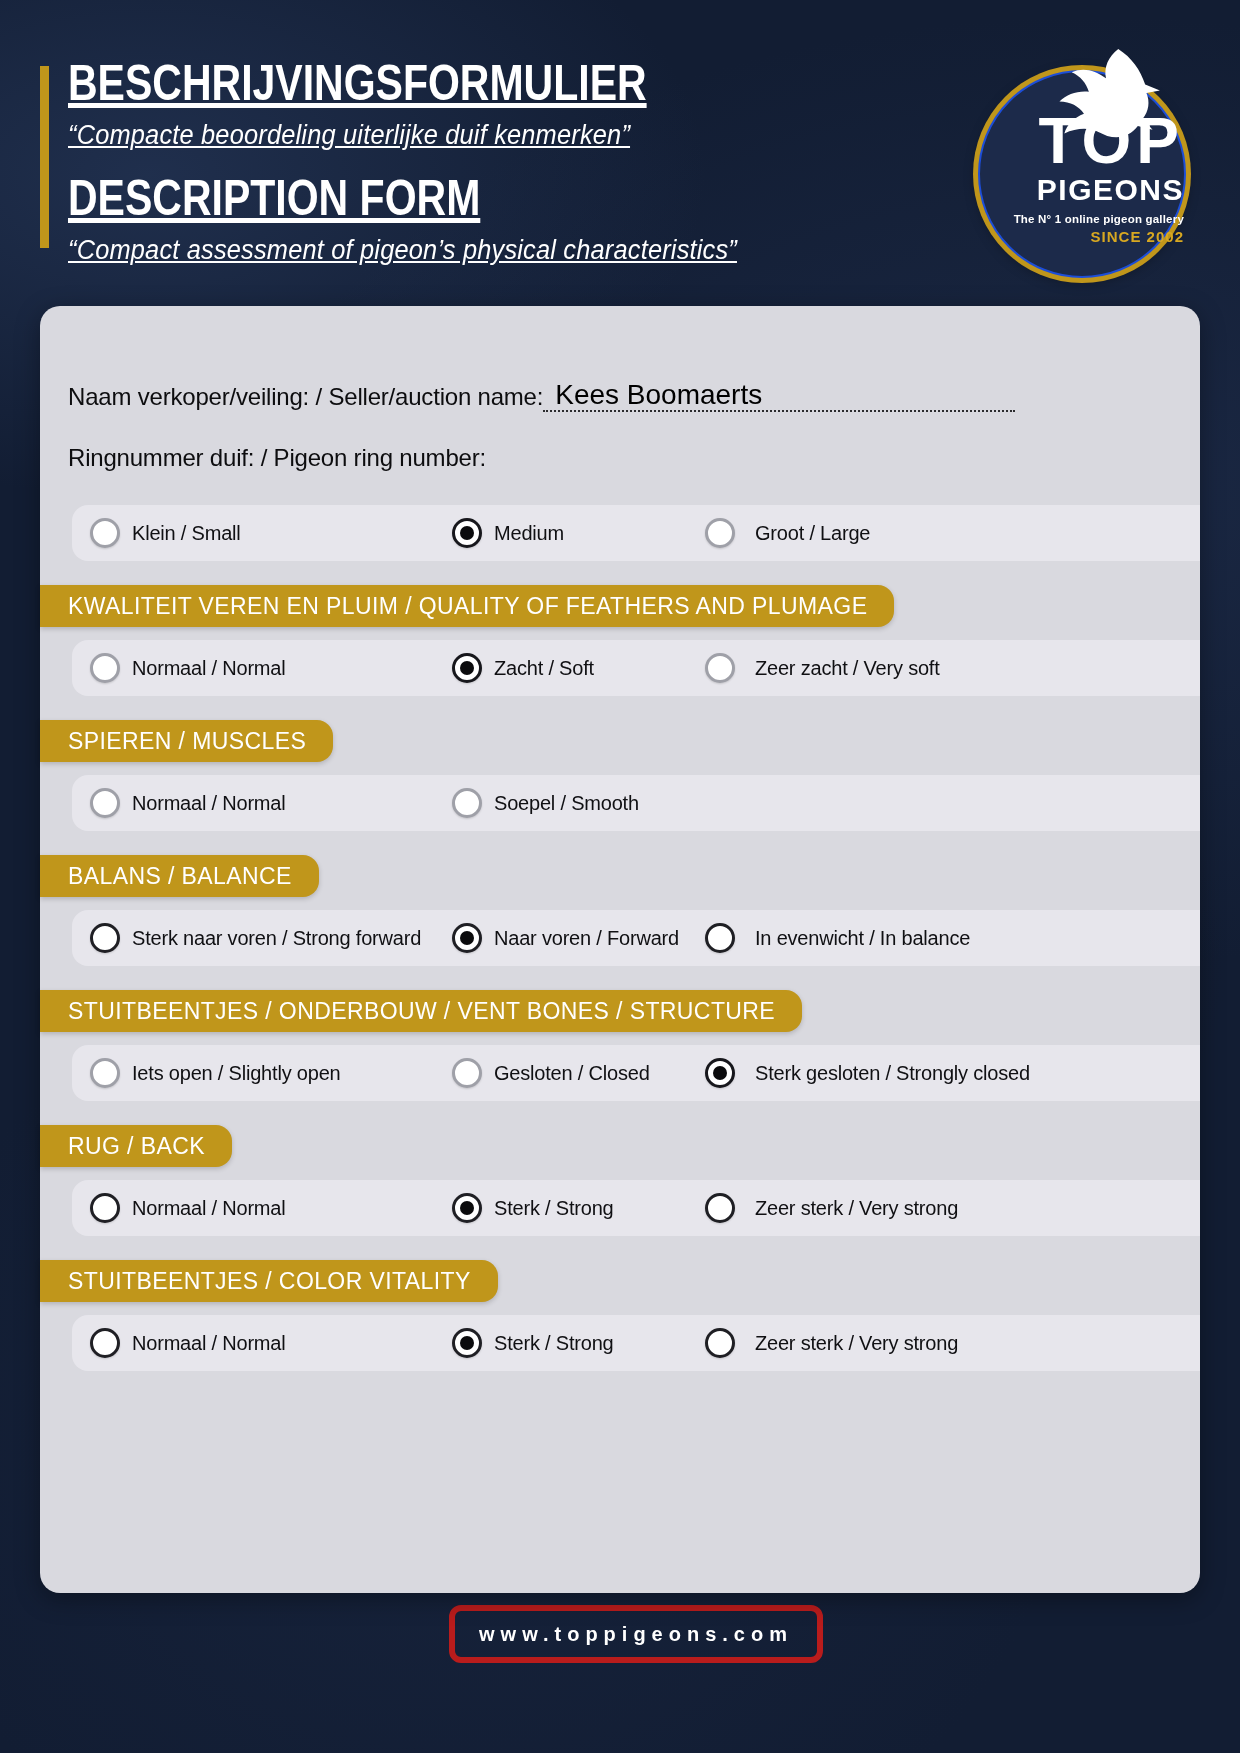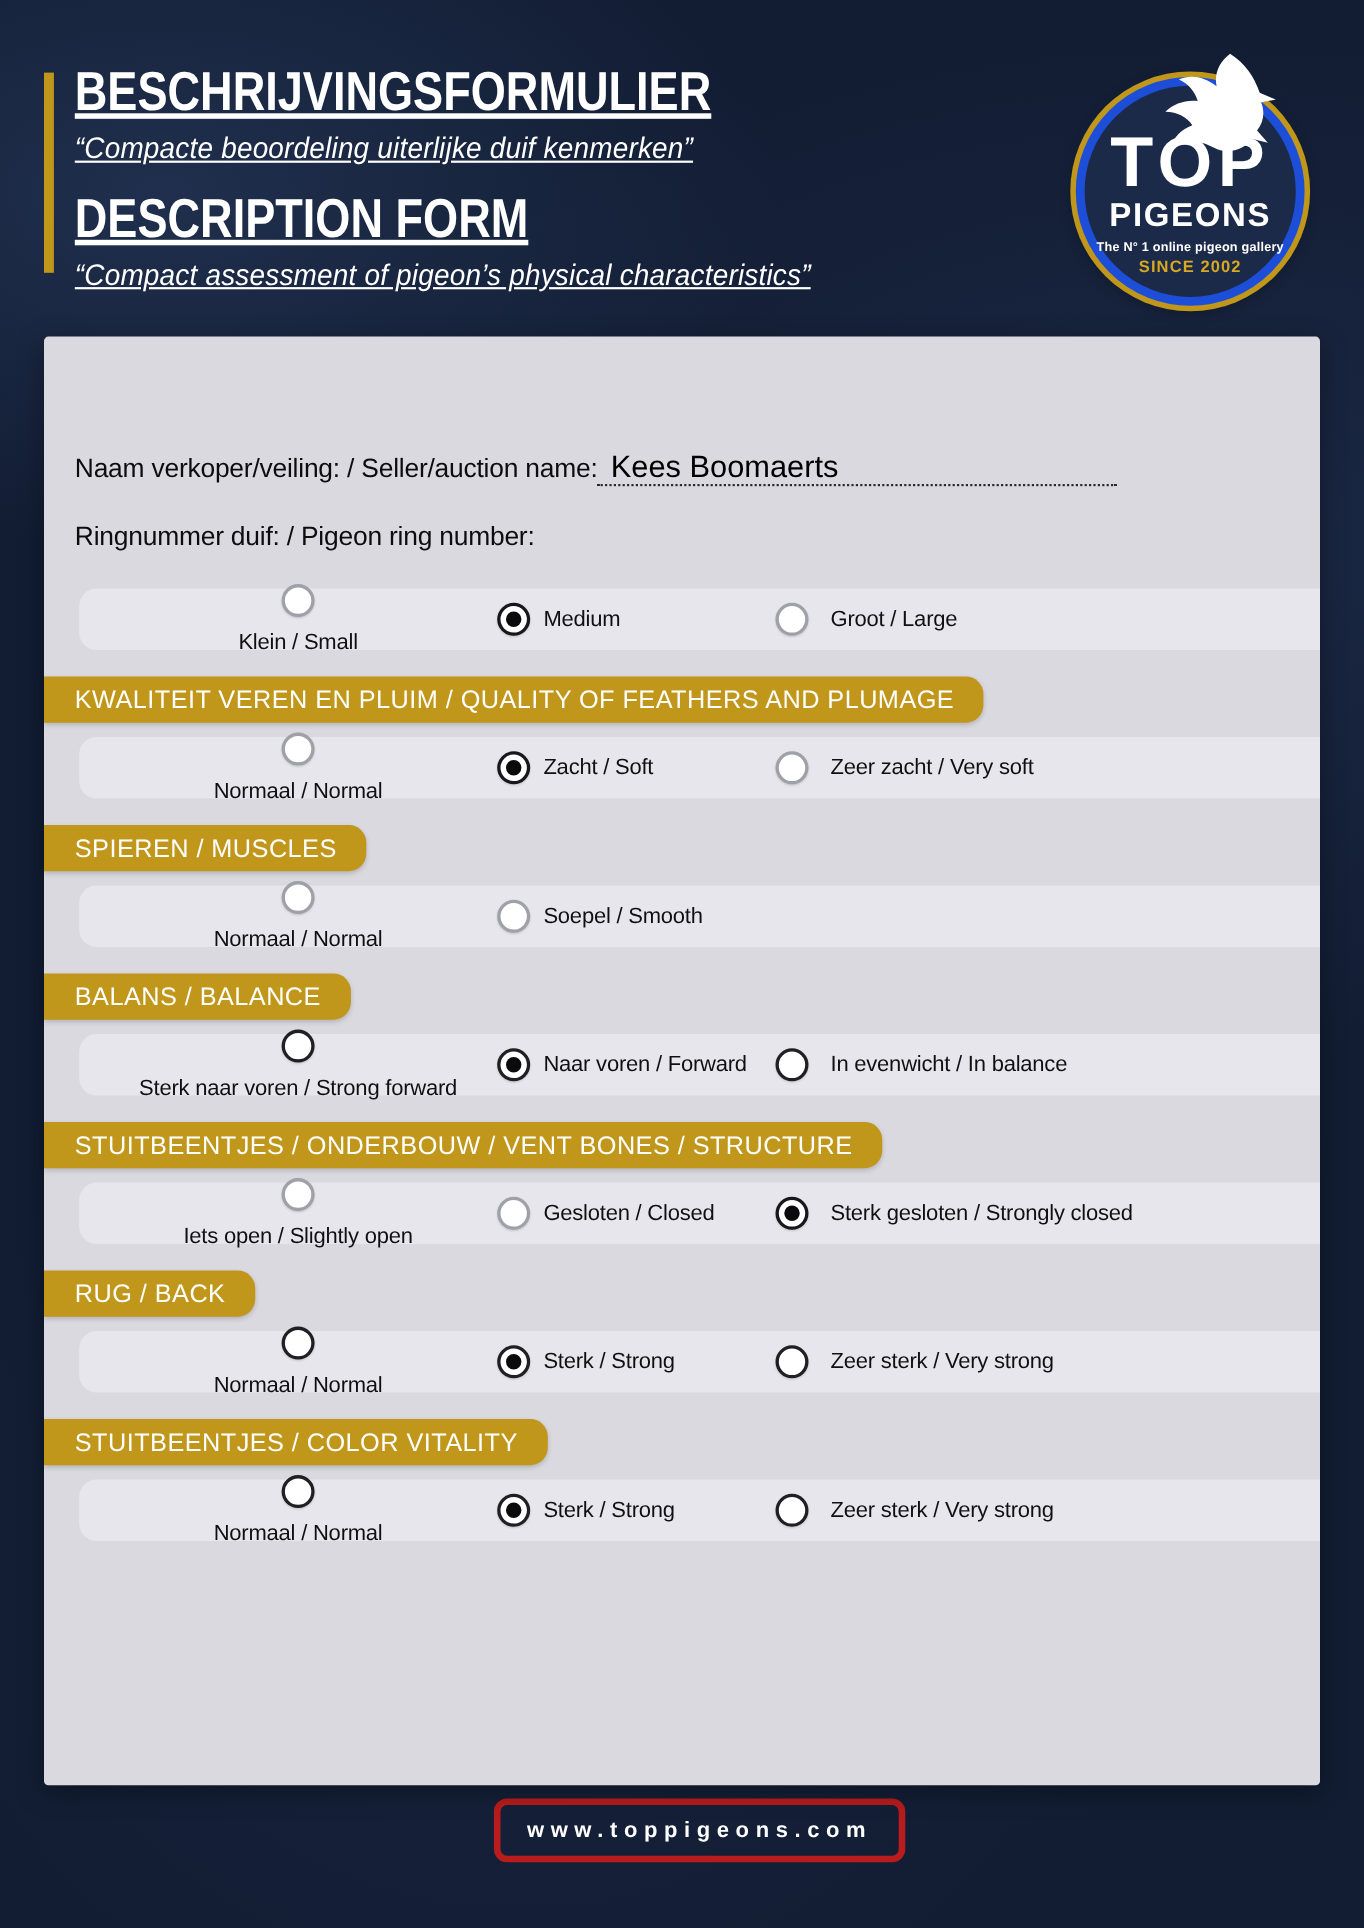--- a/index.html
+++ b/index.html
@@ -23,45 +23,45 @@
   .header{position:relative;padding:58px 0 0 68px;color:#fff;text-decoration:underline;}
   .gold-bar{position:absolute;left:40px;top:66px;width:9px;height:182px;background:var(--gold);}
   .h-title{font-size:50px;font-weight:bold;letter-spacing:0px;line-height:1;
     display:inline-block;transform:scaleX(.82);transform-origin:left center;white-space:nowrap;}
   .h-sub{font-size:27px;font-style:italic;margin:12px 0 22px;letter-spacing:.2px;
     display:inline-block;transform:scaleX(.94);transform-origin:left center;white-space:nowrap;}
   .h-block{display:block;}
   
   .logo{position:absolute;top:44px;right:54px;width:208px;height:236px;}
   .logo-circle{position:absolute;top:26px;left:0;width:208px;height:208px;border-radius:50%;
-    background:#1c2a4a;border:8px solid #1d4ed8;
+    background:#1c2a4a;border:2px solid #1d4ed8;
     box-shadow:0 0 0 5px var(--gold), 0 3px 14px rgba(0,0,0,.45);
-    text-align:center;padding-top:40px;color:#fff;}
+    text-align:right;padding-top:40px;color:#fff;}
   .logo-top{font-size:64px;font-weight:bold;letter-spacing:5px;line-height:.92;}
   .logo-pigeons{font-size:30px;font-weight:bold;letter-spacing:1.5px;line-height:1.1;margin-top:2px;}
   .logo-tagline{font-size:11.5px;font-weight:bold;margin-top:7px;letter-spacing:.2px;}
   .logo-since{font-size:15px;font-weight:bold;color:#d8a821;letter-spacing:1px;margin-top:3px;}
   .dove{position:absolute;top:0;left:66px;width:124px;height:98px;z-index:2;}
   
-  .card{position:relative;margin:40px 40px 0;background:var(--card);border-radius:4px;
-    padding:64px 0 222px;box-shadow:0 6px 24px rgba(0,0,0,.35);}
+  .card{position:relative;margin:40px 40px 0;background:var(--card);border-radius:20px;
+    padding:34px 0 222px;box-shadow:0 6px 24px rgba(0,0,0,.35);}
   .fields{padding:0 185px 0 28px;}
   .field{display:flex;align-items:flex-end;margin-bottom:32px;}
   .flabel{font-size:24px;color:#0d0d0f;white-space:nowrap;letter-spacing:-.2px;padding-bottom:1px;}
   .fvalue{flex:1;border-bottom:2.5px dotted #2b2b2e;font-size:28px;color:#000;
     padding:0 0 1px 12px;line-height:1.05;white-space:nowrap;margin-top:40px;}
   
   .section{margin-top:24px;}
   .badge{display:inline-block;background:var(--gold);color:#fff;height:42px;line-height:42px;
     padding:0 27px 0 28px;border-radius:0 16px 16px 0;font-size:23px;letter-spacing:.4px;
     box-shadow:0 2px 5px rgba(0,0,0,.18);white-space:nowrap;}
   .row{height:56px;margin:13px 0 0 32px;background:var(--row);border-radius:16px 0 0 16px;
     display:flex;align-items:center;padding-left:18px;}
   .option{display:flex;align-items:center;gap:12px;}
-  .option-1{width:362px;flex-direction:column;}
+  .option-1{width:362px;}
   .option-2{width:253px;}
   .option-3{flex:1;gap:20px;}
   .olabel{font-size:20px;color:#101013;letter-spacing:-.2px;white-space:nowrap;}
   .radio{width:30px;height:30px;flex:0 0 30px;border-radius:50%;background:#fff;
     border:3px solid #9fa0a8;position:relative;box-shadow:0 1px 2px rgba(0,0,0,.15);}
   .radio.selected{border-color:#17171c;}
   .radio.selected::after{content:"";position:absolute;inset:5px;background:#0b0b0d;border-radius:50%;}
   #sections .section:nth-child(4) .radio,
   #sections .section:nth-child(6) .radio,
   #sections .section:nth-child(7) .radio{border-color:#1f1f24;}

